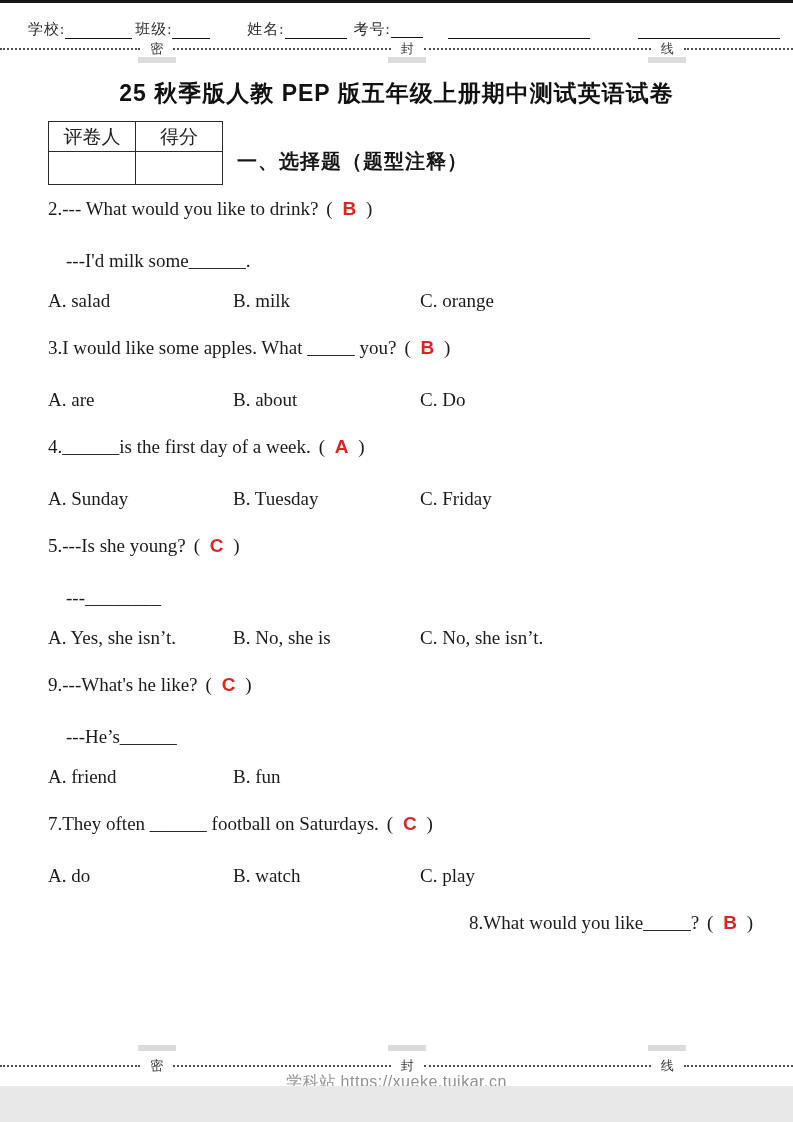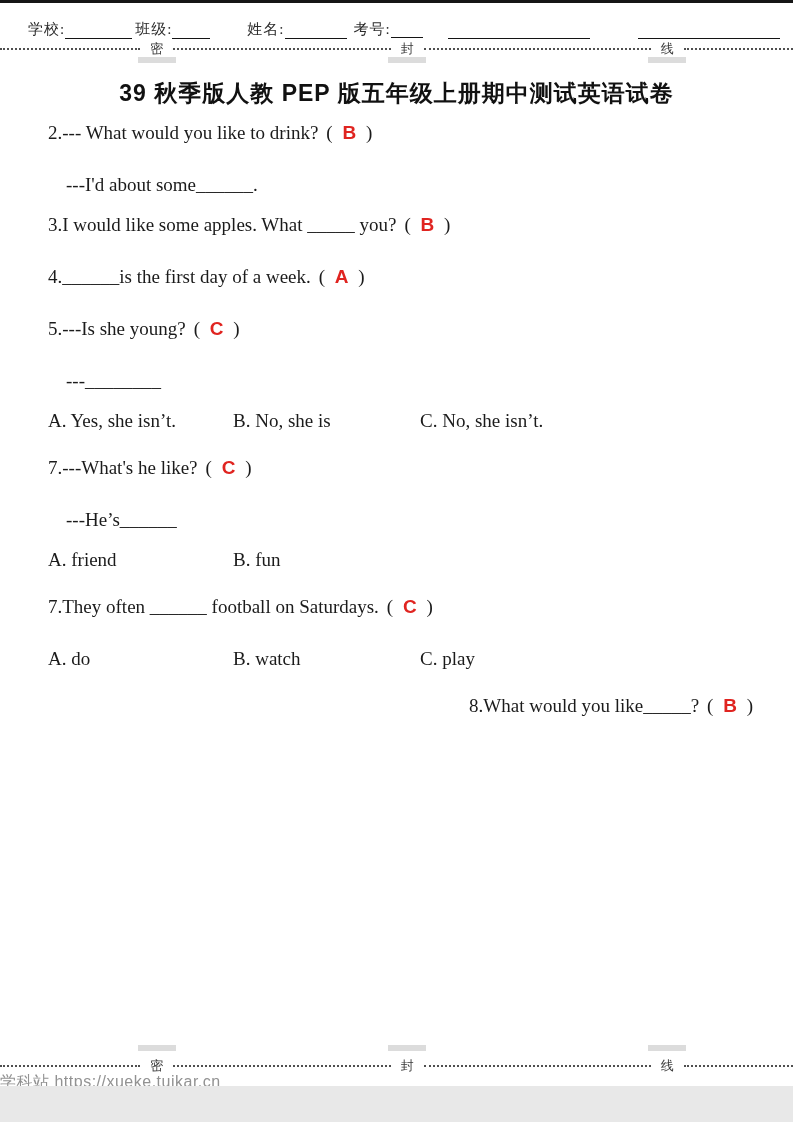--- a/index.html
+++ b/index.html
@@ -84,21 +84,21 @@
   .question:last-child .q-stem { margin-bottom: 0; text-align: right; }
   .ans-wrap { margin-left: 8px; }
   .ans {
     font-family: "Liberation Sans", "DejaVu Sans", sans-serif;
     font-weight: bold; padding: 0 5px;
   }
 
   
   .footer { position: absolute; left: 0; right: 0; top: 1057px; }
   .watermark {
-    margin-top: -3px;
+    text-align: center; margin-top: -3px;
     font-family: "Liberation Sans", "DejaVu Sans", sans-serif;
     font-size: 16px; color: #929292; letter-spacing: 0.5px;
   }
 </style>
 </head>
 <body>
 
 <div class="page">
   <div class="top-rule"></div>
 
@@ -126,61 +126,91 @@
   <div class="seal-line seal-header">
       <span class="seg seg0"></span>
       <span class="seal-char">密</span>
       <span class="seg seg1"></span>
       <span class="seal-char">封</span>
       <span class="seg seg2"></span>
       <span class="seal-char">线</span>
       <span class="seg seg3"></span>
     </div>
 
-  <h1 class="title">39 秋季版人教 PEP 版五年级上册期中测试英语试卷</h1>
-
+  <h1 class="title">25 秋季版人教 PEP 版五年级上册期中测试英语试卷</h1>
+
+  <div class="table-row">
+    <table class="score-table">
+      <tbody>
+          <tr>
+        <td>评卷人</td>
+        <td>得分</td>
+      </tr>
+      <tr class="blank-row">
+        <td>&nbsp;</td>
+        <td>&nbsp;</td>
+      </tr>
+    </tbody>
+      </table>
+    <div class="section-heading">一、选择题（题型注释）</div>
+  </div>
 
   <div class="questions">
 
   <div class="question">
     <div class="q-stem">
       <span class="stem-text">2.--- What would you like to drink?</span><span class="ans-wrap"><span class="ans-open">(&nbsp;</span><span class="ans" style="color: rgb(224, 36, 32);">B</span><span class="ans-close">&nbsp;)</span></span>
     </div>
-    <div class="q-sub">---I'd about some______.</div>
+    <div class="q-sub">---I'd milk some______.</div>
+    <div class="q-options">
+          <span class="opt">A. salad</span>
+          <span class="opt">B. milk</span>
+          <span class="opt">C. orange</span>
+        </div>
   </div>
 
   <div class="question">
     <div class="q-stem">
       <span class="stem-text">3.I would like some apples. What _____ you?</span><span class="ans-wrap"><span class="ans-open">(&nbsp;</span><span class="ans" style="color: rgb(224, 36, 32);">B</span><span class="ans-close">&nbsp;)</span></span>
     </div>
 
+    <div class="q-options">
+          <span class="opt">A. are</span>
+          <span class="opt">B. about</span>
+          <span class="opt">C. Do</span>
+        </div>
   </div>
 
   <div class="question">
     <div class="q-stem">
       <span class="stem-text">4.______is the first day of a week.</span><span class="ans-wrap"><span class="ans-open">(&nbsp;</span><span class="ans" style="color: rgb(224, 36, 32);">A</span><span class="ans-close">&nbsp;)</span></span>
     </div>
 
+    <div class="q-options">
+          <span class="opt">A. Sunday</span>
+          <span class="opt">B. Tuesday</span>
+          <span class="opt">C. Friday</span>
+        </div>
   </div>
 
   <div class="question">
     <div class="q-stem">
       <span class="stem-text">5.---Is she young?</span><span class="ans-wrap"><span class="ans-open">(&nbsp;</span><span class="ans" style="color: rgb(224, 36, 32);">C</span><span class="ans-close">&nbsp;)</span></span>
     </div>
     <div class="q-sub">---________</div>
     <div class="q-options">
           <span class="opt">A. Yes, she isn’t.</span>
           <span class="opt">B. No, she is</span>
           <span class="opt">C. No, she isn’t.</span>
         </div>
   </div>
 
   <div class="question">
     <div class="q-stem">
-      <span class="stem-text">7.---What's he like?</span><span class="ans-wrap"><span class="ans-open">(&nbsp;</span><span class="ans" style="color: rgb(224, 36, 32);">C</span><span class="ans-close">&nbsp;)</span></span>
+      <span class="stem-text">9.---What's he like?</span><span class="ans-wrap"><span class="ans-open">(&nbsp;</span><span class="ans" style="color: rgb(224, 36, 32);">C</span><span class="ans-close">&nbsp;)</span></span>
     </div>
     <div class="q-sub">---He’s______</div>
     <div class="q-options">
           <span class="opt">A. friend</span>
           <span class="opt">B. fun</span>
         </div>
   </div>
 
   <div class="question">
     <div class="q-stem">

